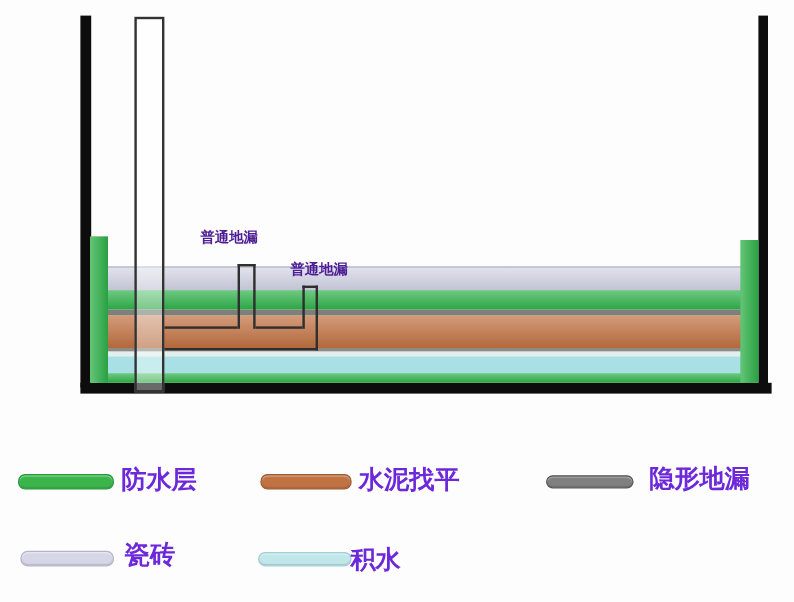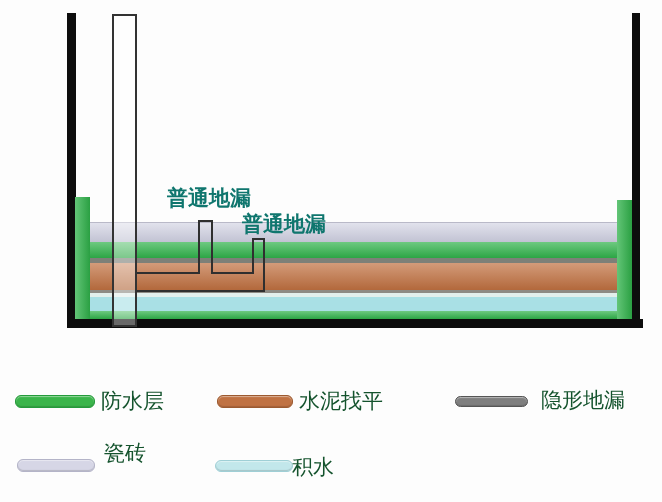--- a/index.html
+++ b/index.html
@@ -11,30 +11,30 @@
   
   .wall{background:#0d0d0d;}
   
   .shade-soft{background-image:linear-gradient(rgba(255,255,255,.30),rgba(0,0,0,.07));}
   .shade-tile{background-image:linear-gradient(rgba(255,255,255,.42),rgba(0,0,0,.06));}
   .shade-strip{background-image:linear-gradient(90deg,rgba(255,255,255,.25),rgba(0,0,0,.10));}
   
   .pline{background:#2f2f2f;}
   
   .drain-label{
-    font-weight:bold;color:#0f766e;font-size:21px;line-height:16px;
+    font-weight:bold;color:#4c1d95;font-size:12px;line-height:16px;
     letter-spacing:0px;white-space:nowrap;
   }
   
   .legend-bar{
     position:absolute;border-radius:6px;border:1px solid rgba(0,0,0,.25);
     box-shadow:inset 0 1px 1px rgba(255,255,255,.45), inset 0 -1px 1px rgba(0,0,0,.15);
   }
   .legend-label{
-    position:absolute;font-weight:normal;color:#14532d;font-size:21px;
+    position:absolute;font-weight:bold;color:#6d28d9;font-size:21px;
     line-height:24px;white-space:nowrap;
   }
   
   #stack-pipe{
     border:2px solid #333;background:rgba(255,255,255,.38);box-sizing:border-box;
   }
 </style>
 </head>
 <body>
 
@@ -77,19 +77,19 @@
     <div class="legend-bar" style="left: 15px; top: 395px; width: 78px; height: 11px; background-color: rgb(59, 181, 75); border-color: rgb(36, 155, 59);"></div>
     <div class="legend-label" style="left:101px;top:389px;">防水层</div>
 
     <div class="legend-bar" style="left: 217px; top: 395px; width: 74px; height: 11px; background-color: rgb(192, 114, 67); border-color: rgb(156, 90, 48);"></div>
     <div class="legend-label" style="left:299px;top:389px;">水泥找平</div>
 
     <div class="legend-bar" style="left: 455px; top: 396px; width: 71px; height: 9px; background-color: rgb(127, 127, 127); border-color: rgb(86, 86, 86);"></div>
     <div class="legend-label" style="left:541px;top:388px;">隐形地漏</div>
 
     <div class="legend-bar" style="left: 17px; top: 459px; width: 76px; height: 11px; background-color: rgb(214, 214, 230); border-color: rgb(180, 180, 200);"></div>
-    <div class="legend-label" style="left:104px;top:441px;">瓷砖</div>
+    <div class="legend-label" style="left:104px;top:451px;">瓷砖</div>
 
     <div class="legend-bar" style="left: 215px; top: 460px; width: 76px; height: 10px; background-color: rgb(194, 231, 235); border-color: rgb(159, 207, 214);"></div>
     <div class="legend-label" style="left:292px;top:455px;">积水</div>
   </div>
 
 </div>
 
 </body></html>

